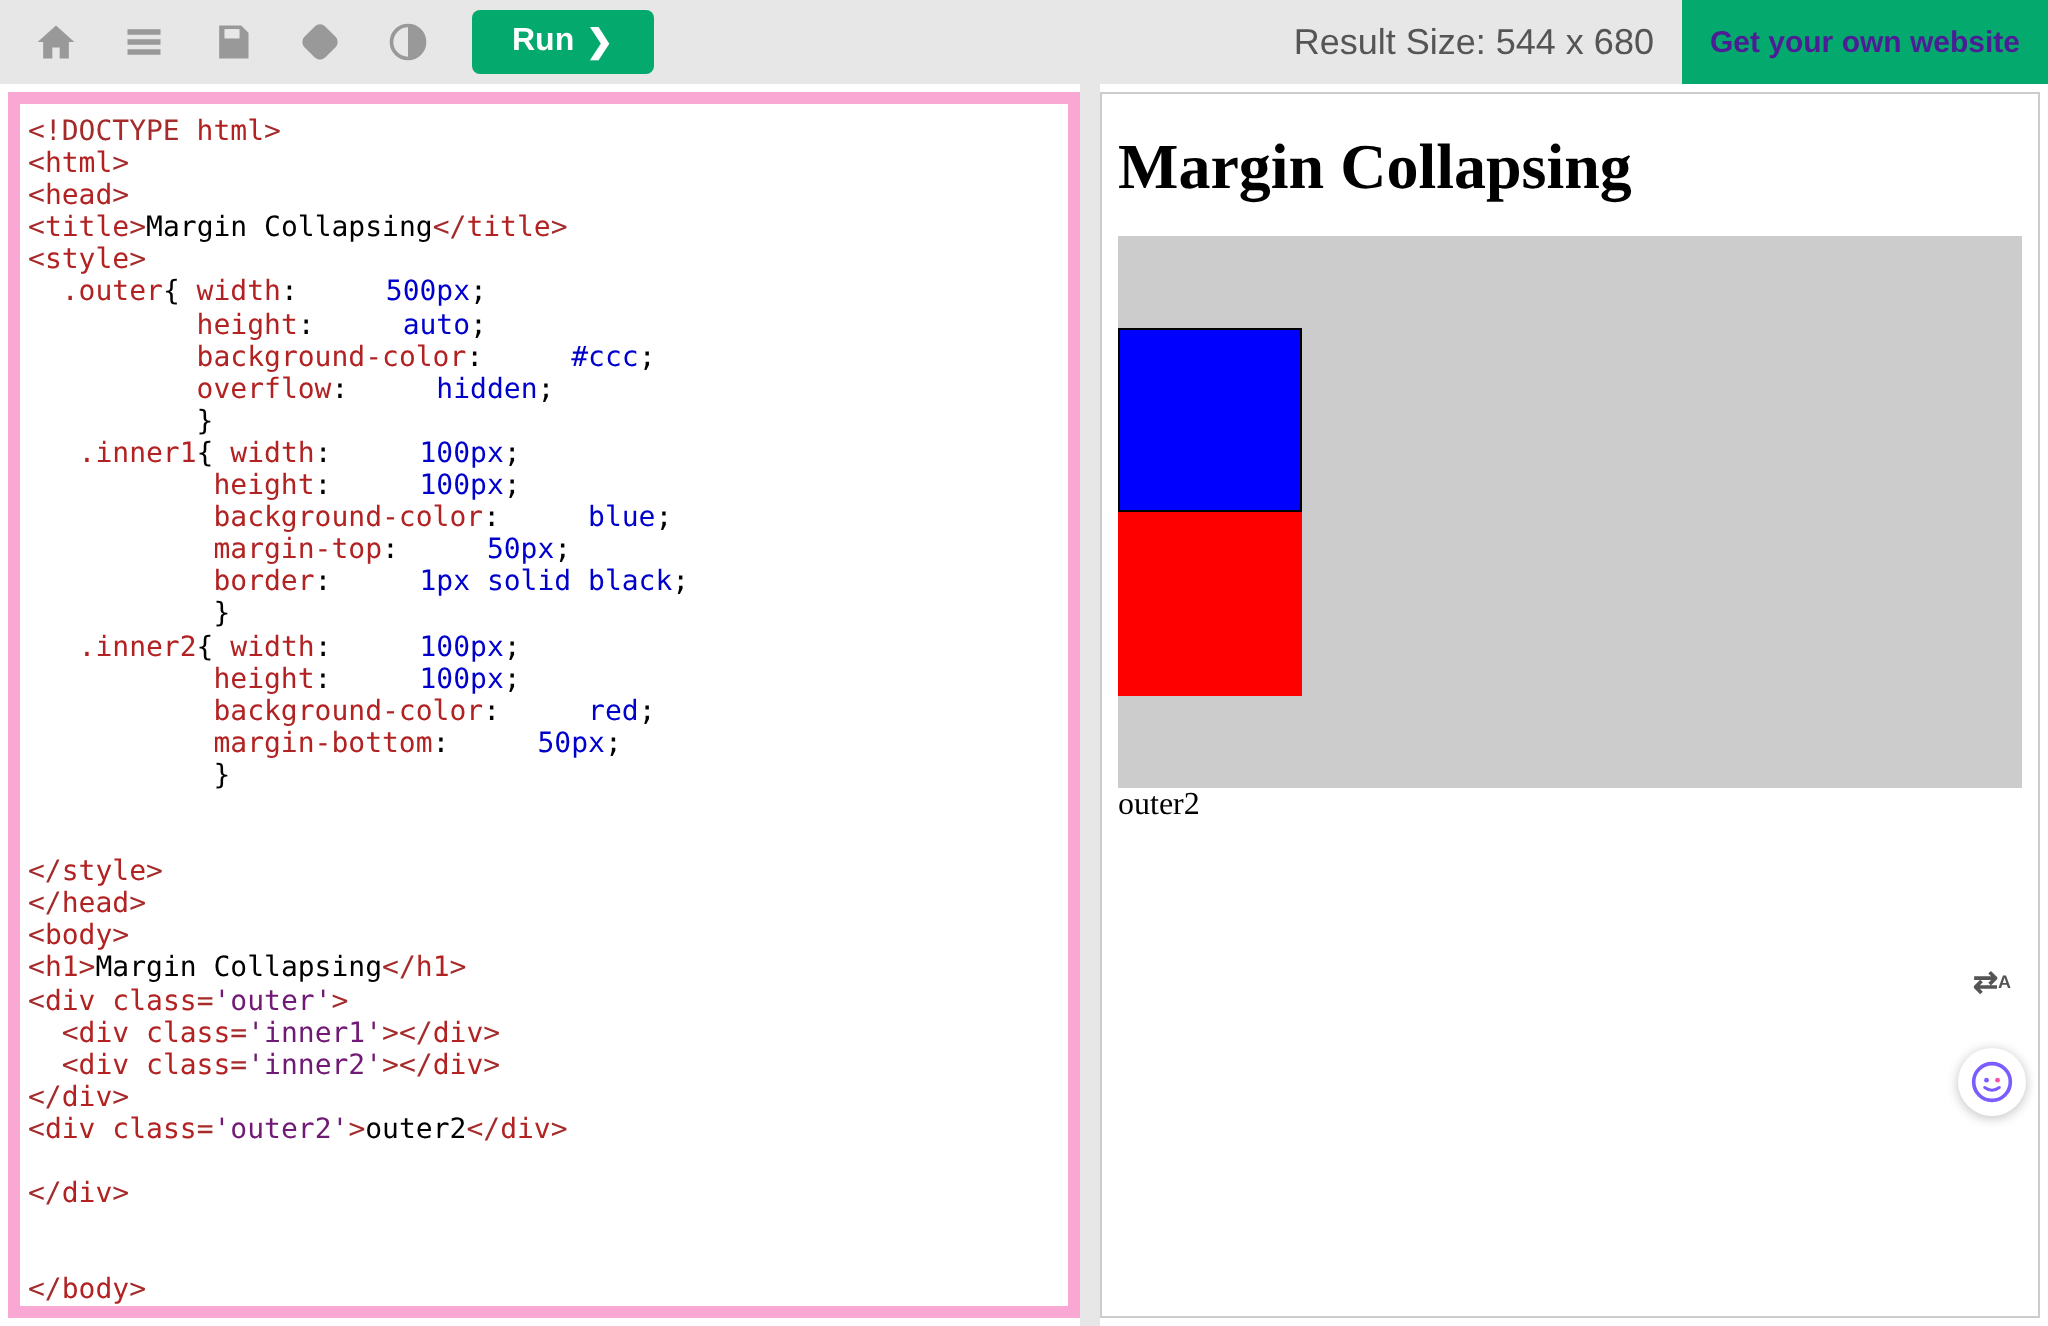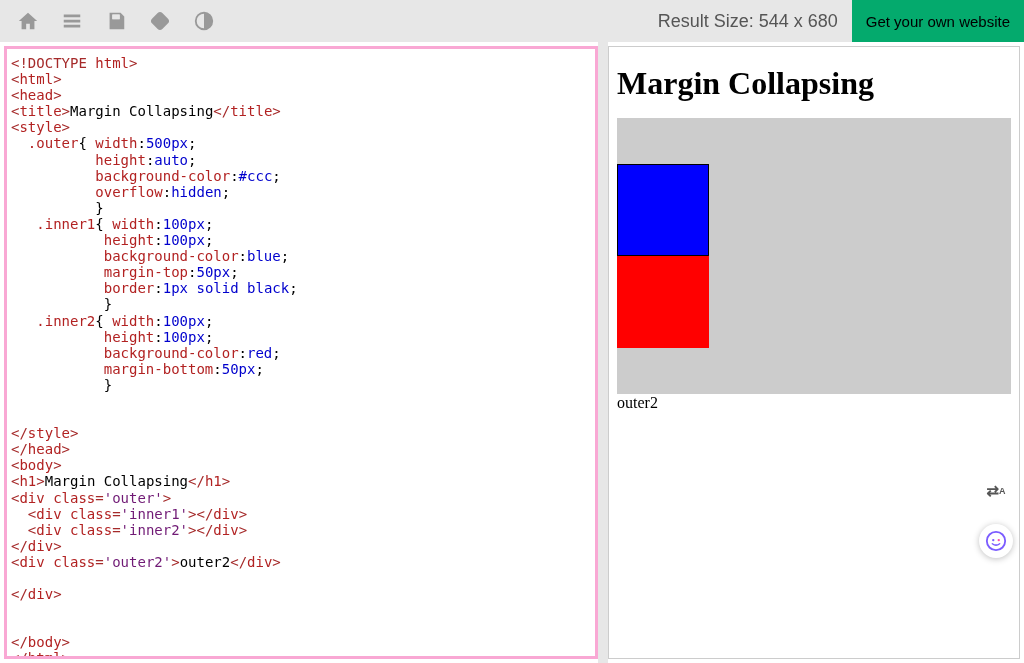--- a/index.html
+++ b/index.html
@@ -44,49 +44,49 @@
     margin-left: 8px;
   }
   .tb-spacer { flex: 1; }
   .result-size {
     color: #555;
     font-size: 18px;
     margin-right: 10px;
   }
   .own-btn {
     background: #04AA6D;
-    color: #000000;
+    color: #4c1d95;
     border: none;
     height: 42px;
     padding: 0 14px;
     font-size: 15px;
-    font-weight: normal;
+    font-weight: bold;
     cursor: pointer;
     margin-right: -8px;
   }
   .panes {
     display: flex;
     height: calc(663px - 42px);
     position: relative;
   }
   .editor-pane {
-    width: 594px;
-    border: 3px solid #f9a8d4;
+    width: 536px;
+    border: 6px solid #f9a8d4;
     margin: 4px 0 4px 4px;
     overflow-y: scroll;
     font-family: Consolas, monospace;
     font-size: 14px;
     line-height: 1.15;
     padding: 6px 4px;
     white-space: pre;
     color: #000;
     background: #fff;
   }
   .editor-pane .t-red { color: #b22222; }
-  .editor-pane .t-blue { color: #0000cd; }
+  .editor-pane .t-blue { color: #0000cd; margin-left: 44px; }
   .editor-pane .t-brown { color: #a52a2a; }
   .editor-pane .t-med { color: #701a75; }
   .splitter {
     width: 10px;
     background: #e7e7e7;
     cursor: col-resize;
   }
   .result-pane {
     flex: 1;
     border: 1px solid #ccc;
@@ -167,20 +167,24 @@
     <svg viewBox="0 0 24 24" fill="none" stroke="#999" stroke-width="2">
         <rect x="5" y="5" width="14" height="14" rx="3" transform="rotate(45 12 12)"></rect>
       </svg>
   </div>
   <div class="tb-icon">
     <svg viewBox="0 0 24 24">
         <circle cx="12" cy="12" r="9" fill="none" stroke="#999" stroke-width="2"></circle>
         <path d="M12 3a9 9 0 010 18z"></path>
       </svg>
   </div>
+  <button class="run-btn">
+    <span>Run</span>
+    <span>❯</span>
+  </button>
   <div class="tb-spacer"></div>
   <div class="result-size">Result Size: 544 x 680</div>
   <button class="own-btn">Get your own website</button>
 </div>
 
 <div class="panes">
   <div class="editor-pane" id="editor"><div><span class="t-brown">&lt;!DOCTYPE </span><span class="t-red">html</span><span class="t-brown">&gt;</span></div><div><span class="t-brown">&lt;</span><span class="t-red">html</span><span class="t-brown">&gt;</span></div><div><span class="t-brown">&lt;</span><span class="t-red">head</span><span class="t-brown">&gt;</span></div><div><span class="t-brown">&lt;</span><span class="t-red">title</span><span class="t-brown">&gt;</span><span>Margin Collapsing</span><span class="t-brown">&lt;/</span><span class="t-red">title</span><span class="t-brown">&gt;</span></div><div><span class="t-brown">&lt;</span><span class="t-red">style</span><span class="t-brown">&gt;</span></div><div><span class="t-red">  .outer</span><span>{ </span><span class="t-red">width</span><span>:</span><span class="t-blue">500px</span><span>;</span></div><div><span>          </span><span class="t-red">height</span><span>:</span><span class="t-blue">auto</span><span>;</span></div><div><span>          </span><span class="t-red">background-color</span><span>:</span><span class="t-blue">#ccc</span><span>;</span></div><div><span>          </span><span class="t-red">overflow</span><span>:</span><span class="t-blue">hidden</span><span>;</span></div><div><span>          }</span></div><div><span class="t-red">   .inner1</span><span>{ </span><span class="t-red">width</span><span>:</span><span class="t-blue">100px</span><span>;</span></div><div><span>           </span><span class="t-red">height</span><span>:</span><span class="t-blue">100px</span><span>;</span></div><div><span>           </span><span class="t-red">background-color</span><span>:</span><span class="t-blue">blue</span><span>;</span></div><div><span>           </span><span class="t-red">margin-top</span><span>:</span><span class="t-blue">50px</span><span>;</span></div><div><span>           </span><span class="t-red">border</span><span>:</span><span class="t-blue">1px solid black</span><span>;</span></div><div><span>           }</span></div><div><span class="t-red">   .inner2</span><span>{ </span><span class="t-red">width</span><span>:</span><span class="t-blue">100px</span><span>;</span></div><div><span>           </span><span class="t-red">height</span><span>:</span><span class="t-blue">100px</span><span>;</span></div><div><span>           </span><span class="t-red">background-color</span><span>:</span><span class="t-blue">red</span><span>;</span></div><div><span>           </span><span class="t-red">margin-bottom</span><span>:</span><span class="t-blue">50px</span><span>;</span></div><div><span>           }</span></div><div>&nbsp;</div><div>&nbsp;</div><div><span class="t-brown">&lt;/</span><span class="t-red">style</span><span class="t-brown">&gt;</span></div><div><span class="t-brown">&lt;/</span><span class="t-red">head</span><span class="t-brown">&gt;</span></div><div><span class="t-brown">&lt;</span><span class="t-red">body</span><span class="t-brown">&gt;</span></div><div><span class="t-brown">&lt;</span><span class="t-red">h1</span><span class="t-brown">&gt;</span><span>Margin Collapsing</span><span class="t-brown">&lt;/</span><span class="t-red">h1</span><span class="t-brown">&gt;</span></div><div><span class="t-brown">&lt;</span><span class="t-red">div </span><span class="t-red">class</span><span class="t-brown">=</span><span class="t-med">'outer'</span><span class="t-brown">&gt;</span></div><div><span>  </span><span class="t-brown">&lt;</span><span class="t-red">div </span><span class="t-red">class</span><span class="t-brown">=</span><span class="t-med">'inner1'</span><span class="t-brown">&gt;&lt;/</span><span class="t-red">div</span><span class="t-brown">&gt;</span></div><div><span>  </span><span class="t-brown">&lt;</span><span class="t-red">div </span><span class="t-red">class</span><span class="t-brown">=</span><span class="t-med">'inner2'</span><span class="t-brown">&gt;&lt;/</span><span class="t-red">div</span><span class="t-brown">&gt;</span></div><div><span class="t-brown">&lt;/</span><span class="t-red">div</span><span class="t-brown">&gt;</span></div><div><span class="t-brown">&lt;</span><span class="t-red">div </span><span class="t-red">class</span><span class="t-brown">=</span><span class="t-med">'outer2'</span><span class="t-brown">&gt;</span><span>outer2</span><span class="t-brown">&lt;/</span><span class="t-red">div</span><span class="t-brown">&gt;</span></div><div>&nbsp;</div><div><span class="t-brown">&lt;/</span><span class="t-red">div</span><span class="t-brown">&gt;</span></div><div>&nbsp;</div><div>&nbsp;</div><div><span class="t-brown">&lt;/</span><span class="t-red">body</span><span class="t-brown">&gt;</span></div><div><span class="t-brown">&lt;/</span><span class="t-red">html</span><span class="t-brown">&gt;</span></div></div>
   <div class="splitter"></div>
   <div class="result-pane">
     <div class="result-inner">

